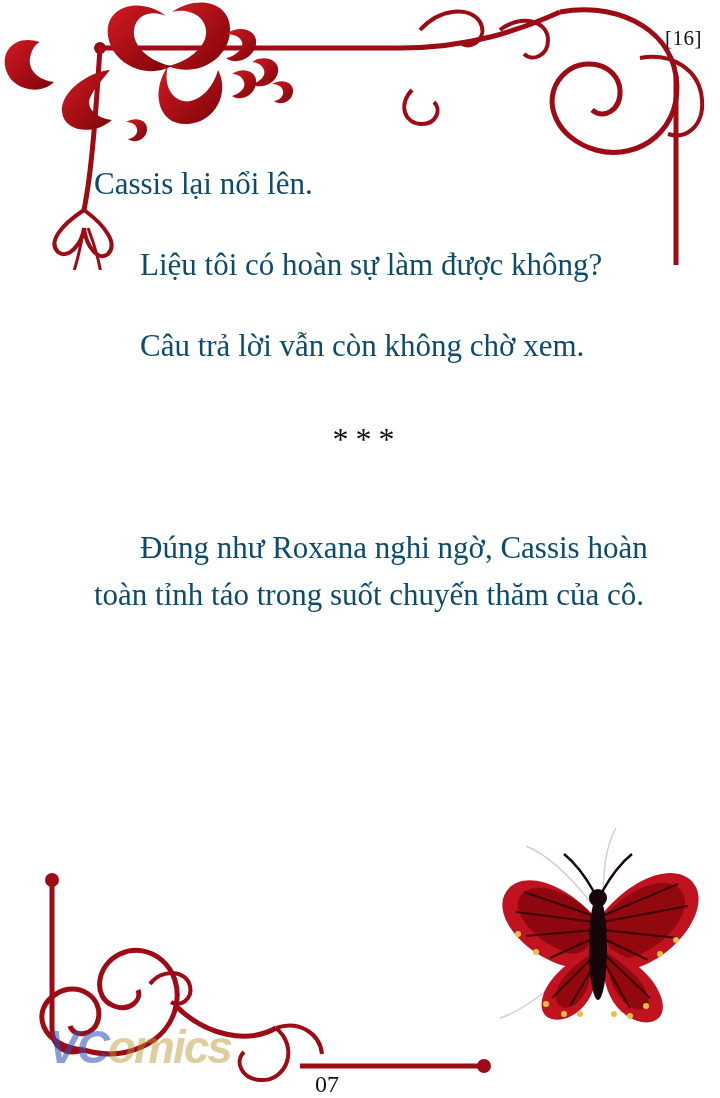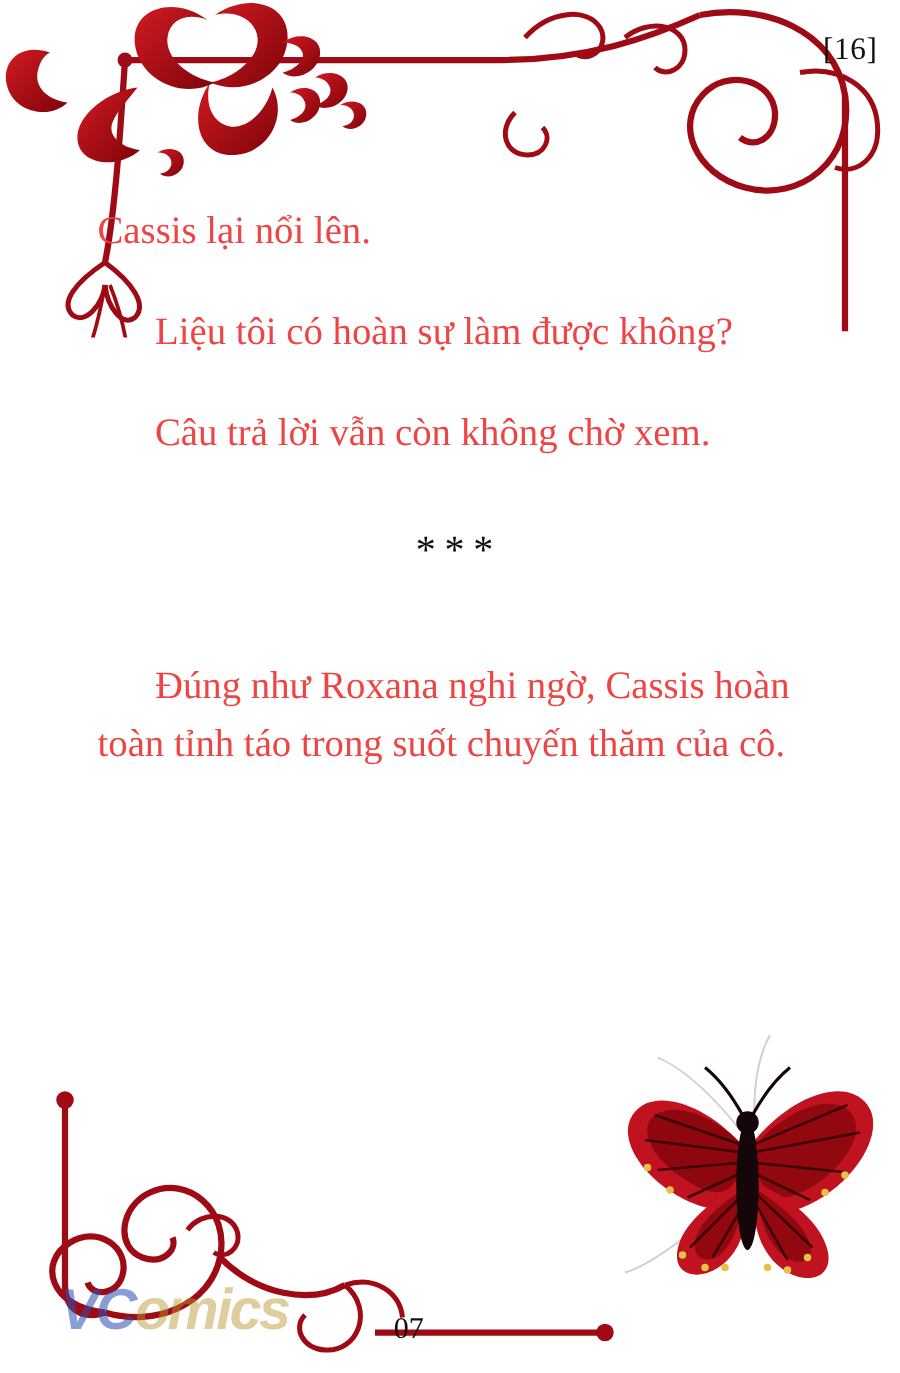--- a/index.html
+++ b/index.html
@@ -33,54 +33,54 @@
   .deco-butterfly {
     right: 10px; bottom: 60px;
     width: 230px; height: 220px;
   }
 
   
   .folio-top {
     position: absolute;
     top: 26px;
     right: 18px;
-    font-size: 25px;
+    font-size: 21px;
     color: #111;
     letter-spacing: 0.5px;
   }
 
   
   .content {
     position: absolute;
     top: 160px;
     left: 78px;
     width: 578px;
   }
   .para {
     font-size: 31px;
     line-height: 1.52;
-    color: #ef4444;
-    margin: 0 0 34px 0;
+    color: #0c4a6e;
+    margin: 0 0 34px 16px;
     text-align: left;
   }
   .para.indent { text-indent: 46px; }
   .para.tight { margin-bottom: 30px; }
   .scene-break {
     margin: 52px 0 62px 0;
     text-align: center;
     font-size: 32px;
     letter-spacing: 7px;
     color: #0d0d0d;
   }
   .block-late { margin-top: 66px; }
 
   
   .folio-bottom {
     position: absolute;
-    bottom: 21px;
+    bottom: 0;
     left: 0;
     width: 654px;
     text-align: center;
     font-size: 24px;
     color: #111;
   }
   .watermark {
     position: absolute;
     left: 48px;
     bottom: 24px;

